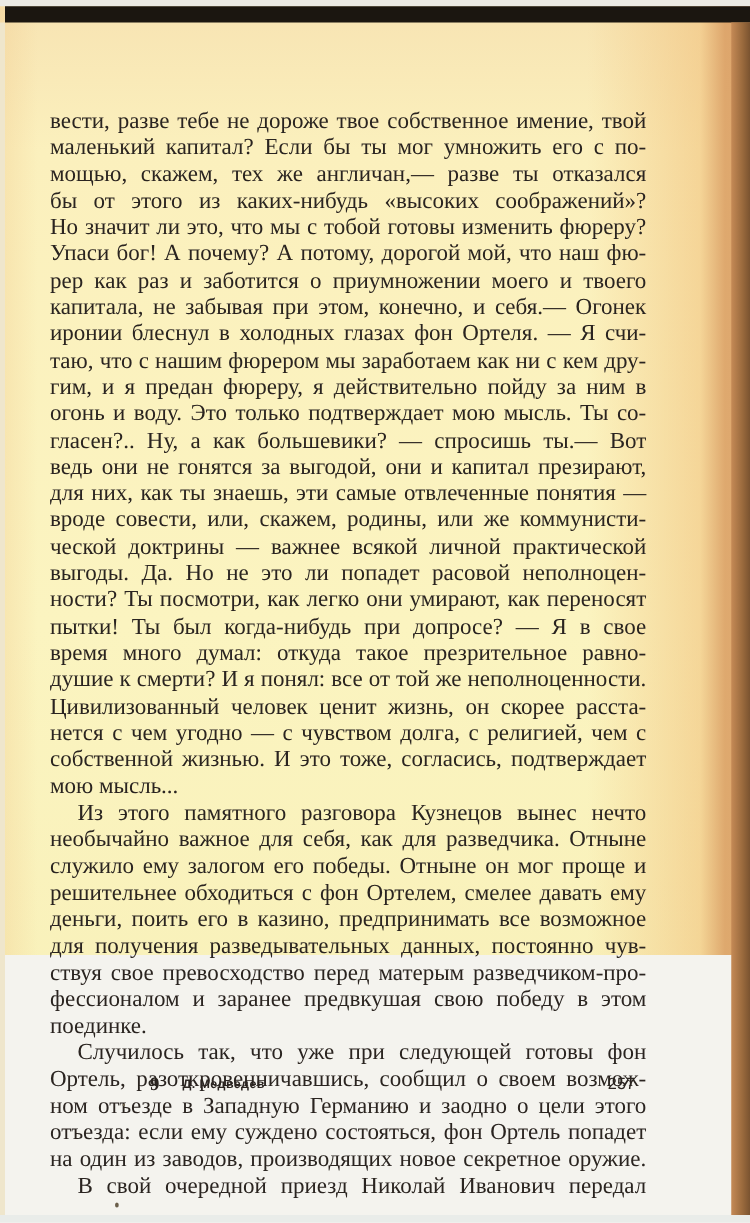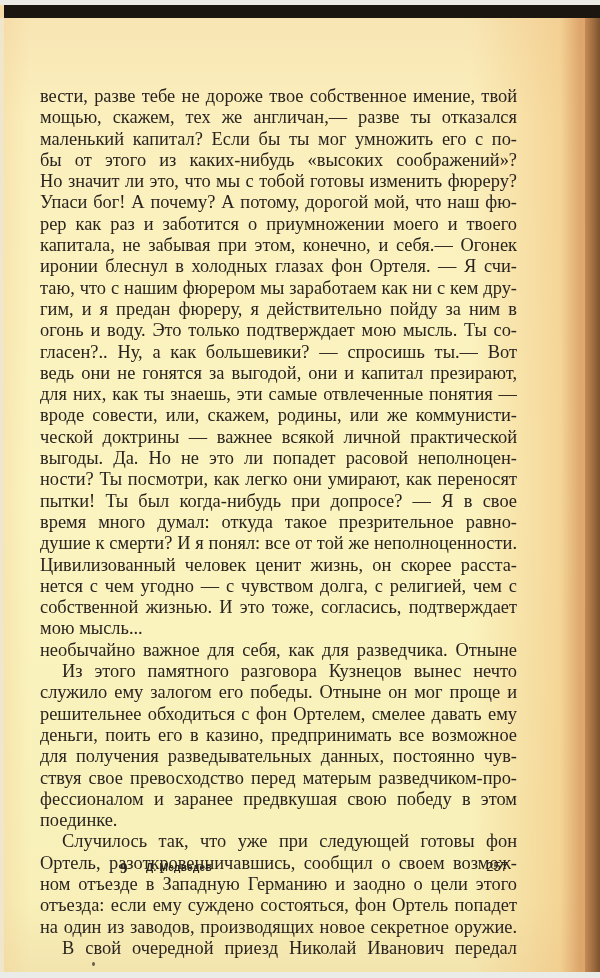--- a/index.html
+++ b/index.html
@@ -2,21 +2,21 @@
 <html><head>
   <meta charset="utf-8">
   <style>
     html, body { margin: 0; padding: 0; }
     body {
       width: 600px; height: 978px; overflow: hidden;
       background: #f4f3ee;
       position: relative;
     }
     .page {
-      position: absolute; left: 0; top: 0; width: 600px; height: 978px;
+      position: absolute; left: 0; top: 0; width: 600px; height: 764px;
       background:
         linear-gradient(to right, rgba(240,200,140,0.35) 0px, rgba(255,255,255,0) 30px),
         linear-gradient(to right, rgba(0,0,0,0) 470px, rgba(240,190,120,0.55) 560px, rgba(215,150,90,0.8) 580px),
         linear-gradient(to bottom, #f7e3b2 0px, #fbf0bd 120px, #fbf4c0 500px, #f8f0b8 900px, #f3e3ad 978px);
     }
     .top-border {
       position: absolute; left: 4px; top: 5px; width: 596px; height: 13px;
       background: #1b1610;
     }
     .top-border-light {
@@ -66,22 +66,22 @@
 
 <div class="page">
   <div class="top-border-light"></div>
   <div class="top-border"></div>
   <div class="left-edge"></div>
   <div class="right-edge"></div>
   <div class="bottom-edge"></div>
 
   <div class="text" id="text-body">
       <span class="line">вести, разве тебе не дороже твое собственное имение, твой</span>
+      <span class="line">маленький капитал? Если бы ты мог умножить его с по-</span>
       <span class="line">мощью, скажем, тех же англичан,— разве ты отказался</span>
-      <span class="line">маленький капитал? Если бы ты мог умножить его с по-</span>
       <span class="line">бы от этого из каких-нибудь «высоких соображений»?</span>
       <span class="line">Но значит ли это, что мы с тобой готовы изменить фюреру?</span>
       <span class="line">Упаси бог! А почему? А потому, дорогой мой, что наш фю-</span>
       <span class="line">рер как раз и заботится о приумножении моего и твоего</span>
       <span class="line">капитала, не забывая при этом, конечно, и себя.— Огонек</span>
       <span class="line">иронии блеснул в холодных глазах фон Ортеля. — Я счи-</span>
       <span class="line">таю, что с нашим фюрером мы заработаем как ни с кем дру-</span>
       <span class="line">гим, и я предан фюреру, я действительно пойду за ним в</span>
       <span class="line">огонь и воду. Это только подтверждает мою мысль. Ты со-</span>
       <span class="line">гласен?.. Ну, а как большевики? — спросишь ты.— Вот</span>
@@ -91,22 +91,22 @@
       <span class="line">ческой доктрины — важнее всякой личной практической</span>
       <span class="line">выгоды. Да. Но не это ли попадет расовой неполноцен-</span>
       <span class="line">ности? Ты посмотри, как легко они умирают, как переносят</span>
       <span class="line">пытки! Ты был когда-нибудь при допросе? — Я в свое</span>
       <span class="line">время много думал: откуда такое презрительное равно-</span>
       <span class="line">душие к смерти? И я понял: все от той же неполноценности.</span>
       <span class="line">Цивилизованный человек ценит жизнь, он скорее расста-</span>
       <span class="line">нется с чем угодно — с чувством долга, с религией, чем с</span>
       <span class="line">собственной жизнью. И это тоже, согласись, подтверждает</span>
       <span class="line last">мою мысль...</span>
+      <span class="line indent">Из этого памятного разговора Кузнецов вынес нечто</span>
       <span class="line">необычайно важное для себя, как для разведчика. Отныне</span>
-      <span class="line indent">Из этого памятного разговора Кузнецов вынес нечто</span>
       <span class="line">служило ему залогом его победы. Отныне он мог проще и</span>
       <span class="line">решительнее обходиться с фон Ортелем, смелее давать ему</span>
       <span class="line">деньги, поить его в казино, предпринимать все возможное</span>
       <span class="line">для получения разведывательных данных, постоянно чув-</span>
       <span class="line">ствуя свое превосходство перед матерым разведчиком-про-</span>
       <span class="line">фессионалом и заранее предвкушая свою победу в этом</span>
       <span class="line last">поединке.</span>
       <span class="line indent">Случилось так, что уже при следующей готовы фон</span>
       <span class="line">Ортель, разоткровенничавшись, сообщил о своем возмож-</span>
       <span class="line">ном отъезде в Западную Германию и заодно о цели этого</span>

